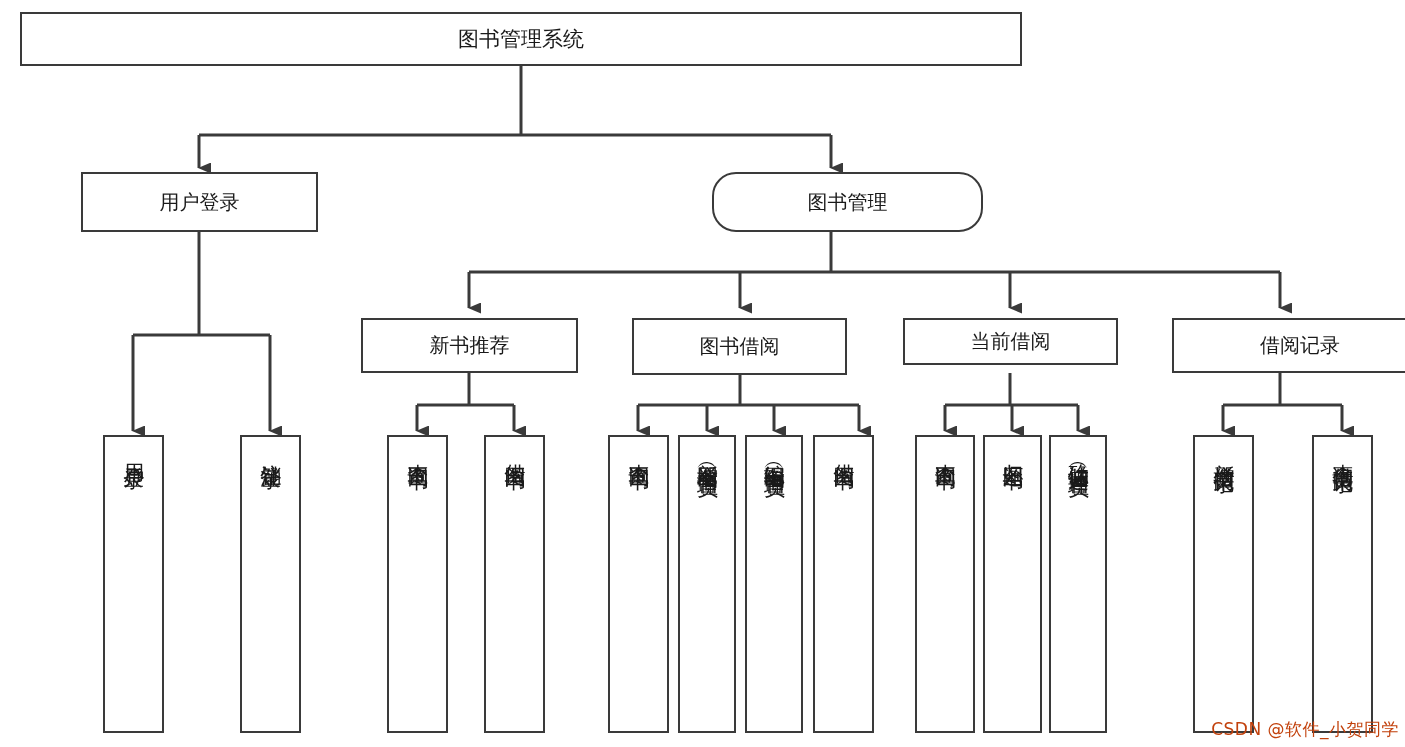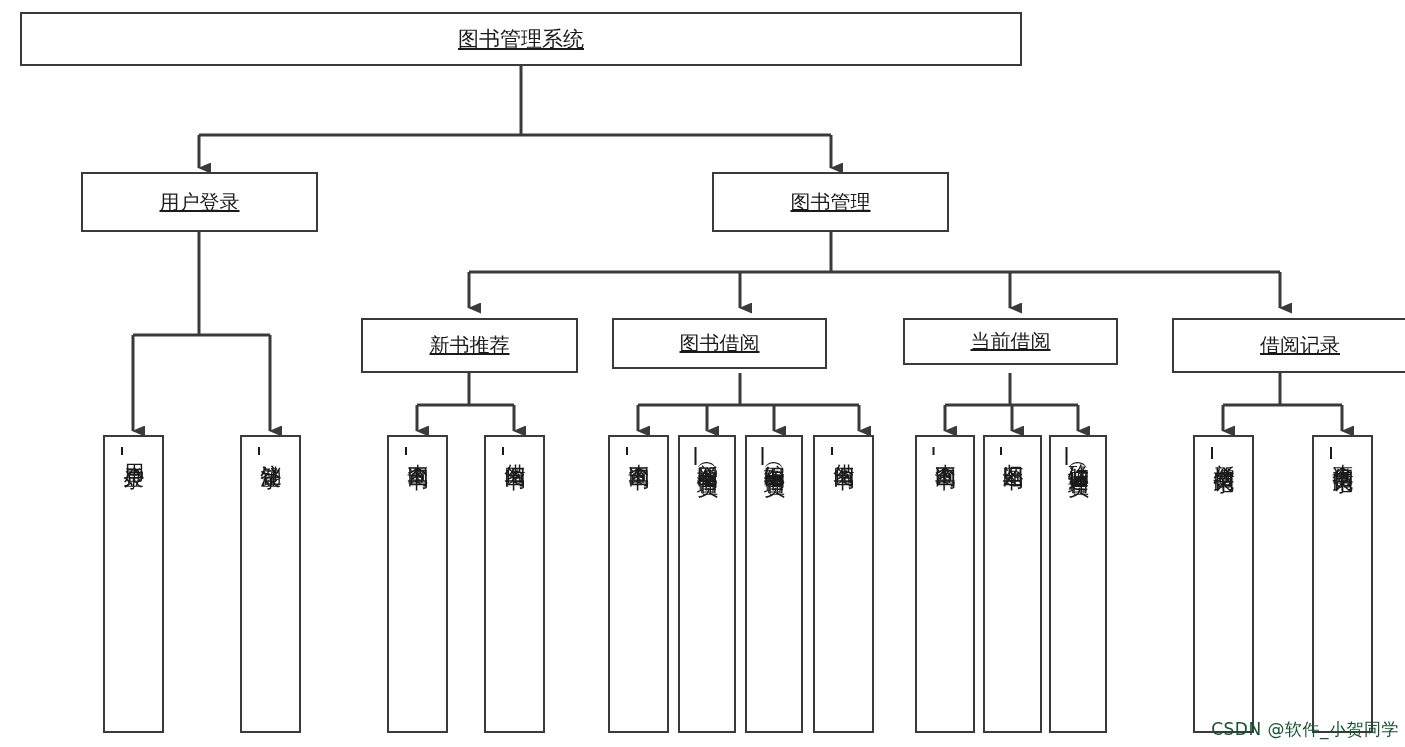--- a/index.html
+++ b/index.html
@@ -27,21 +27,20 @@
   }
   .node {
     position: absolute;
     box-sizing: border-box;
     background: #ffffff;
     border: 2px solid #3a3a3a;
     display: flex;
     align-items: center;
     justify-content: center;
     color: #1a1a1a;
-    text-decoration: underline;
   }
   .node.root {
     font-size: 21px;
   }
   .node.lvl2 {
     font-size: 20px;
   }
   .node.lvl3 {
     font-size: 20px;
   }
@@ -55,21 +54,21 @@
     text-orientation: upright;
     letter-spacing: 2px;
     line-height: 1;
     white-space: nowrap;
   }
   .watermark {
     position: absolute;
     right: 6px;
     bottom: 6px;
     font-size: 17px;
-    color: #14532d;
+    color: #c2410c;
     letter-spacing: 0.5px;
     white-space: nowrap;
   }
 </style>
 </head>
 <body>
 
 <div id="canvas">
 
   <svg class="connectors" viewBox="0 0 1405 747" xmlns="http://www.w3.org/2000/svg">
@@ -122,28 +121,28 @@
     </g>
   </svg>
 
   <div class="node root" style="left:20px; top:12px; width:1002px; height:54px;">
     <span>图书管理系统</span>
   </div>
 
   <div class="node lvl2" style="left:81px; top:172px; width:237px; height:60px;">
     <span>用户登录</span>
   </div>
-  <div class="node lvl2" style="left:712px; top:172px; width:237px; height:60px;">
+  <div class="node lvl2" style="left:712px; top:172px; width:271px; height:60px;border-radius:24px;">
     <span>图书管理</span>
   </div>
 
   <div class="node lvl3" style="left:361px; top:318px; width:217px; height:55px;text-align:center;">
     <span>新书推荐</span>
   </div>
-  <div class="node lvl3" style="left:612px; top:318px; width:215px; height:51px;">
+  <div class="node lvl3" style="left:632px; top:318px; width:215px; height:57px;">
     <span>图书借阅</span>
   </div>
   <div class="node lvl3" style="left:903px; top:318px; width:215px; height:47px;">
     <span>当前借阅</span>
   </div>
   <div class="node lvl3" style="left:1172px; top:318px; width:256px; height:55px;">
     <span>借阅记录</span>
   </div>
 
   <div class="node leaf" style="left:103px; top:435px; width:61px; height:298px;">

